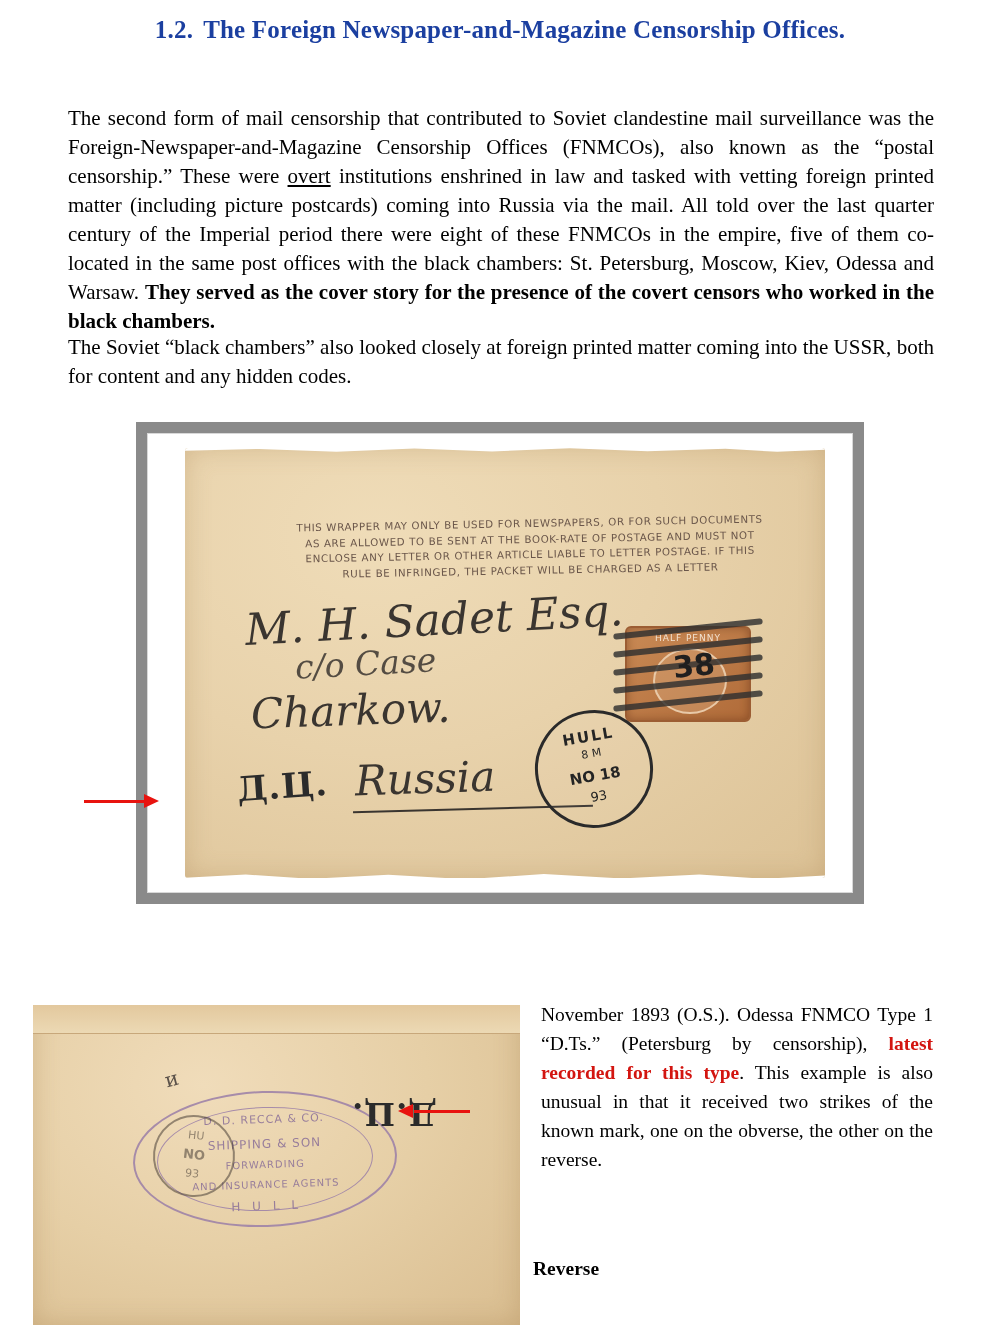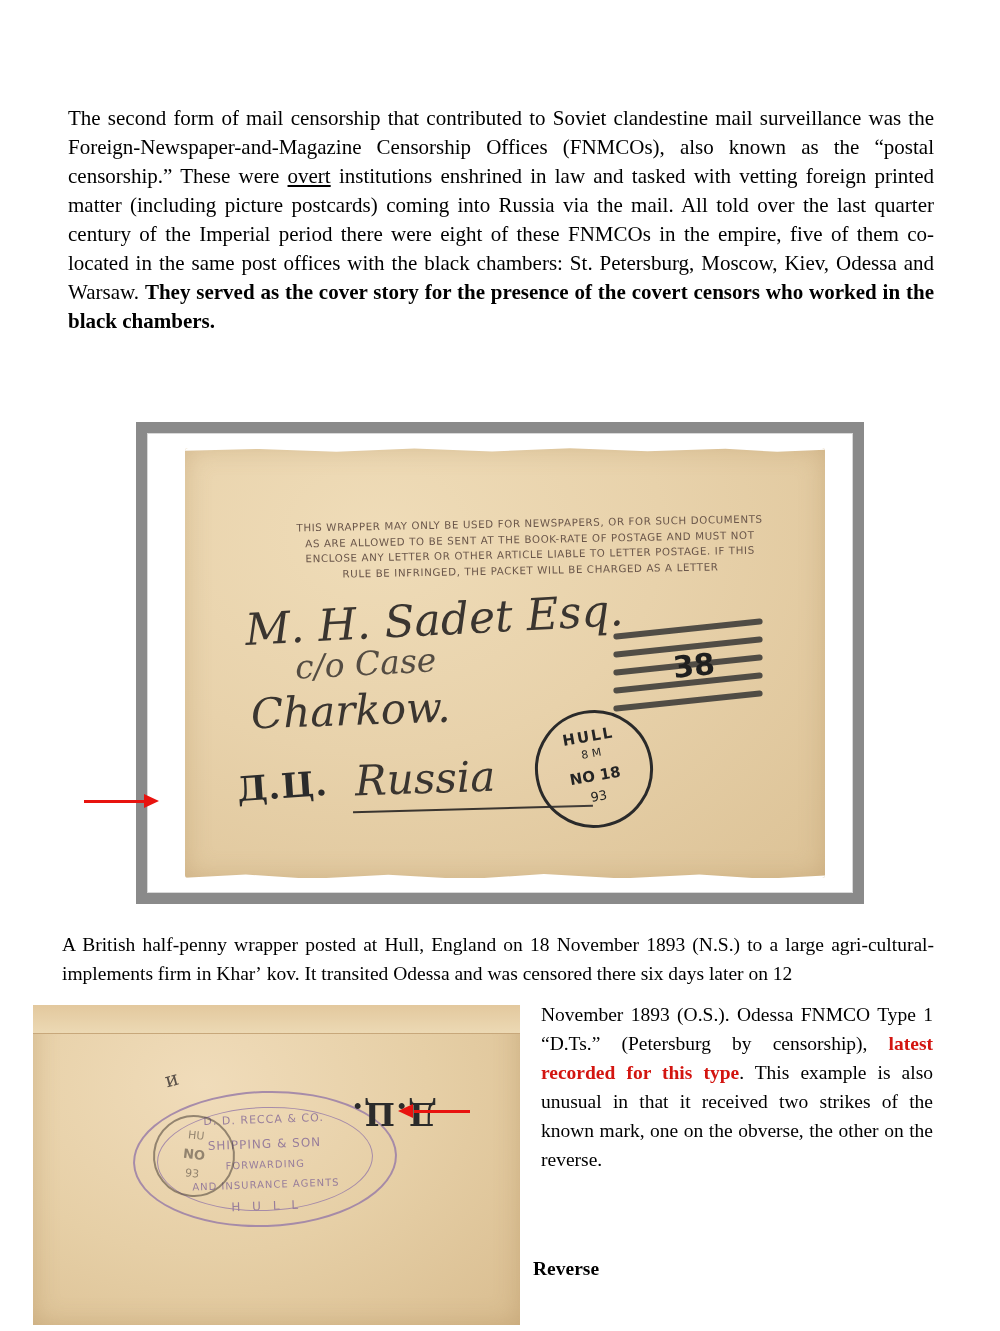--- a/index.html
+++ b/index.html
@@ -373,40 +373,48 @@
     left: 533px;
     font-size: 19.5px;
     font-weight: bold;
   }
 </style>
 </head>
 <body>
 
 <div class="page">
 
+  <div class="section-heading">
+    <span class="num">1.2.</span><span>The Foreign Newspaper-and-Magazine Censorship Offices.</span>
+  </div>
 
   <div class="para" id="para1">
     <span>The second form of mail censorship that contributed to Soviet clandestine mail surveillance was the Foreign-Newspaper-and-Magazine Censorship Offices (FNMCOs), also known as the “postal censorship.”   These were </span><span class="underline">overt</span><span> institutions enshrined in law and tasked with vetting foreign printed matter (including picture postcards) coming into Russia via the mail.  All told over the last quarter century of the Imperial period there were eight of these FNMCOs in the empire, five of them co-located in the same post offices with the black chambers: St. Petersburg, Moscow, Kiev, Odessa and Warsaw.  </span><span class="bold">They served as the cover story for the presence of the covert censors who worked in the black chambers.</span>
   </div>
 
+  <div class="para" id="para2">The Soviet “black chambers” also looked closely at foreign printed matter coming into the USSR, both for content and any hidden codes.</div>
 
   <div class="scan-frame">
     <div class="scan-inner">
       <div class="cover-obverse">
 
         <div class="printed-notice">THIS WRAPPER MAY ONLY BE USED FOR NEWSPAPERS, OR FOR SUCH DOCUMENTS AS ARE ALLOWED TO BE SENT AT THE BOOK-RATE OF POSTAGE AND MUST NOT ENCLOSE ANY LETTER OR OTHER ARTICLE LIABLE TO LETTER POSTAGE. IF THIS RULE BE INFRINGED, THE PACKET WILL BE CHARGED AS A LETTER</div>
 
         <div class="handwriting hw-name">M. H. Sadet Esq.</div>
         <div class="handwriting hw-care">c/o Case</div>
         <div class="handwriting hw-city">Charkow.</div>
         <div class="handwriting hw-country">Russia</div>
         <div class="hw-country-underline"></div>
 
         <div class="censor-mark">Д.Ц.</div>
 
+        <div class="stamp-imprint">
+          <div class="label">HALF PENNY</div>
+          <div class="oval"></div>
+        </div>
 
         <div class="duplex-bars">
           <span></span>
             <span></span>
             <span></span>
             <span></span>
             <span></span>
         </div>
         <div class="duplex-num">38</div>
 
@@ -419,21 +427,20 @@
 
       </div>
     </div>
   </div>
 
   <div class="red-arrow" id="arrow-obverse">
     <div class="shaft"></div>
     <div class="head"></div>
   </div>
 
-  <div id="caption-top">A British half-penny wrapper posted at Hull, England on 18 November 1893 (N.S.) to a large agri-cultural-implements firm in Kharʼ kov.  It transited Odessa and was censored there six days later on 12</div>
 
   <div class="cover-reverse">
     <div class="reverse-flap"></div>
 
     <div class="pencil-mark">и</div>
 
     <div class="forwarding-oval">
       <div class="inner-oval"></div>
       <div class="fo1">D. D. RECCA &amp; CO.</div>
       <div class="fo2">SHIPPING &amp; SON</div>

